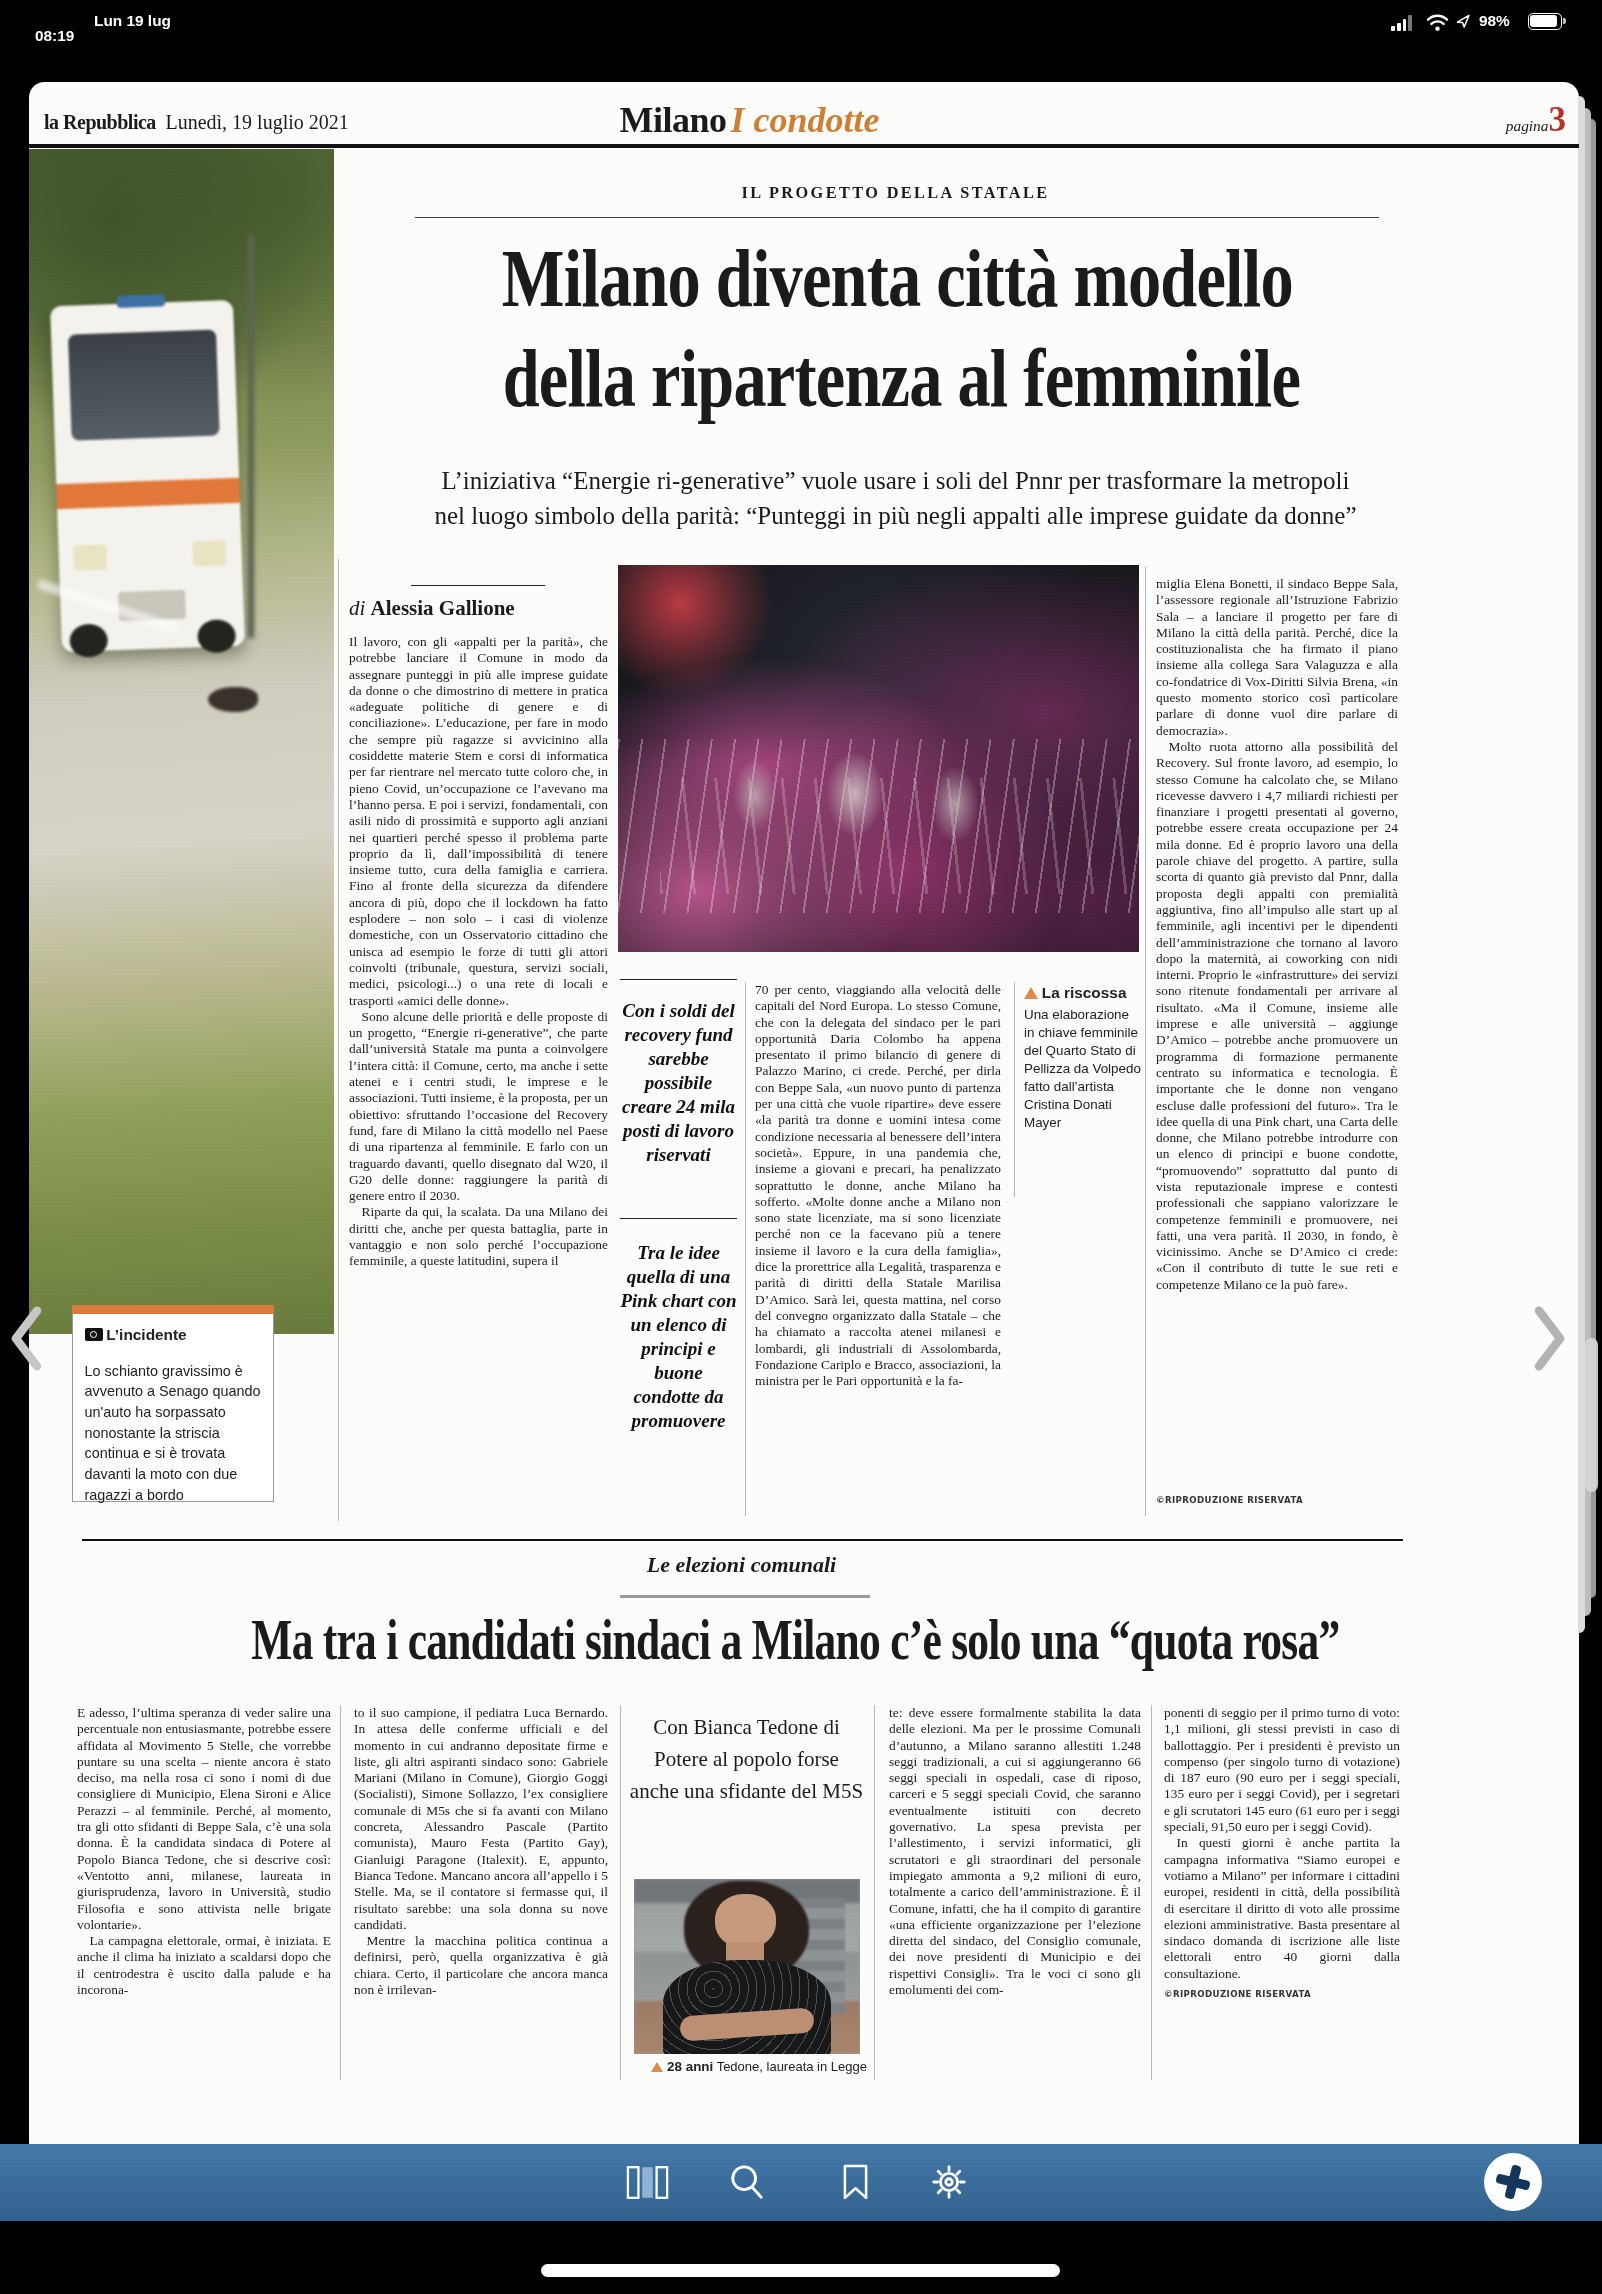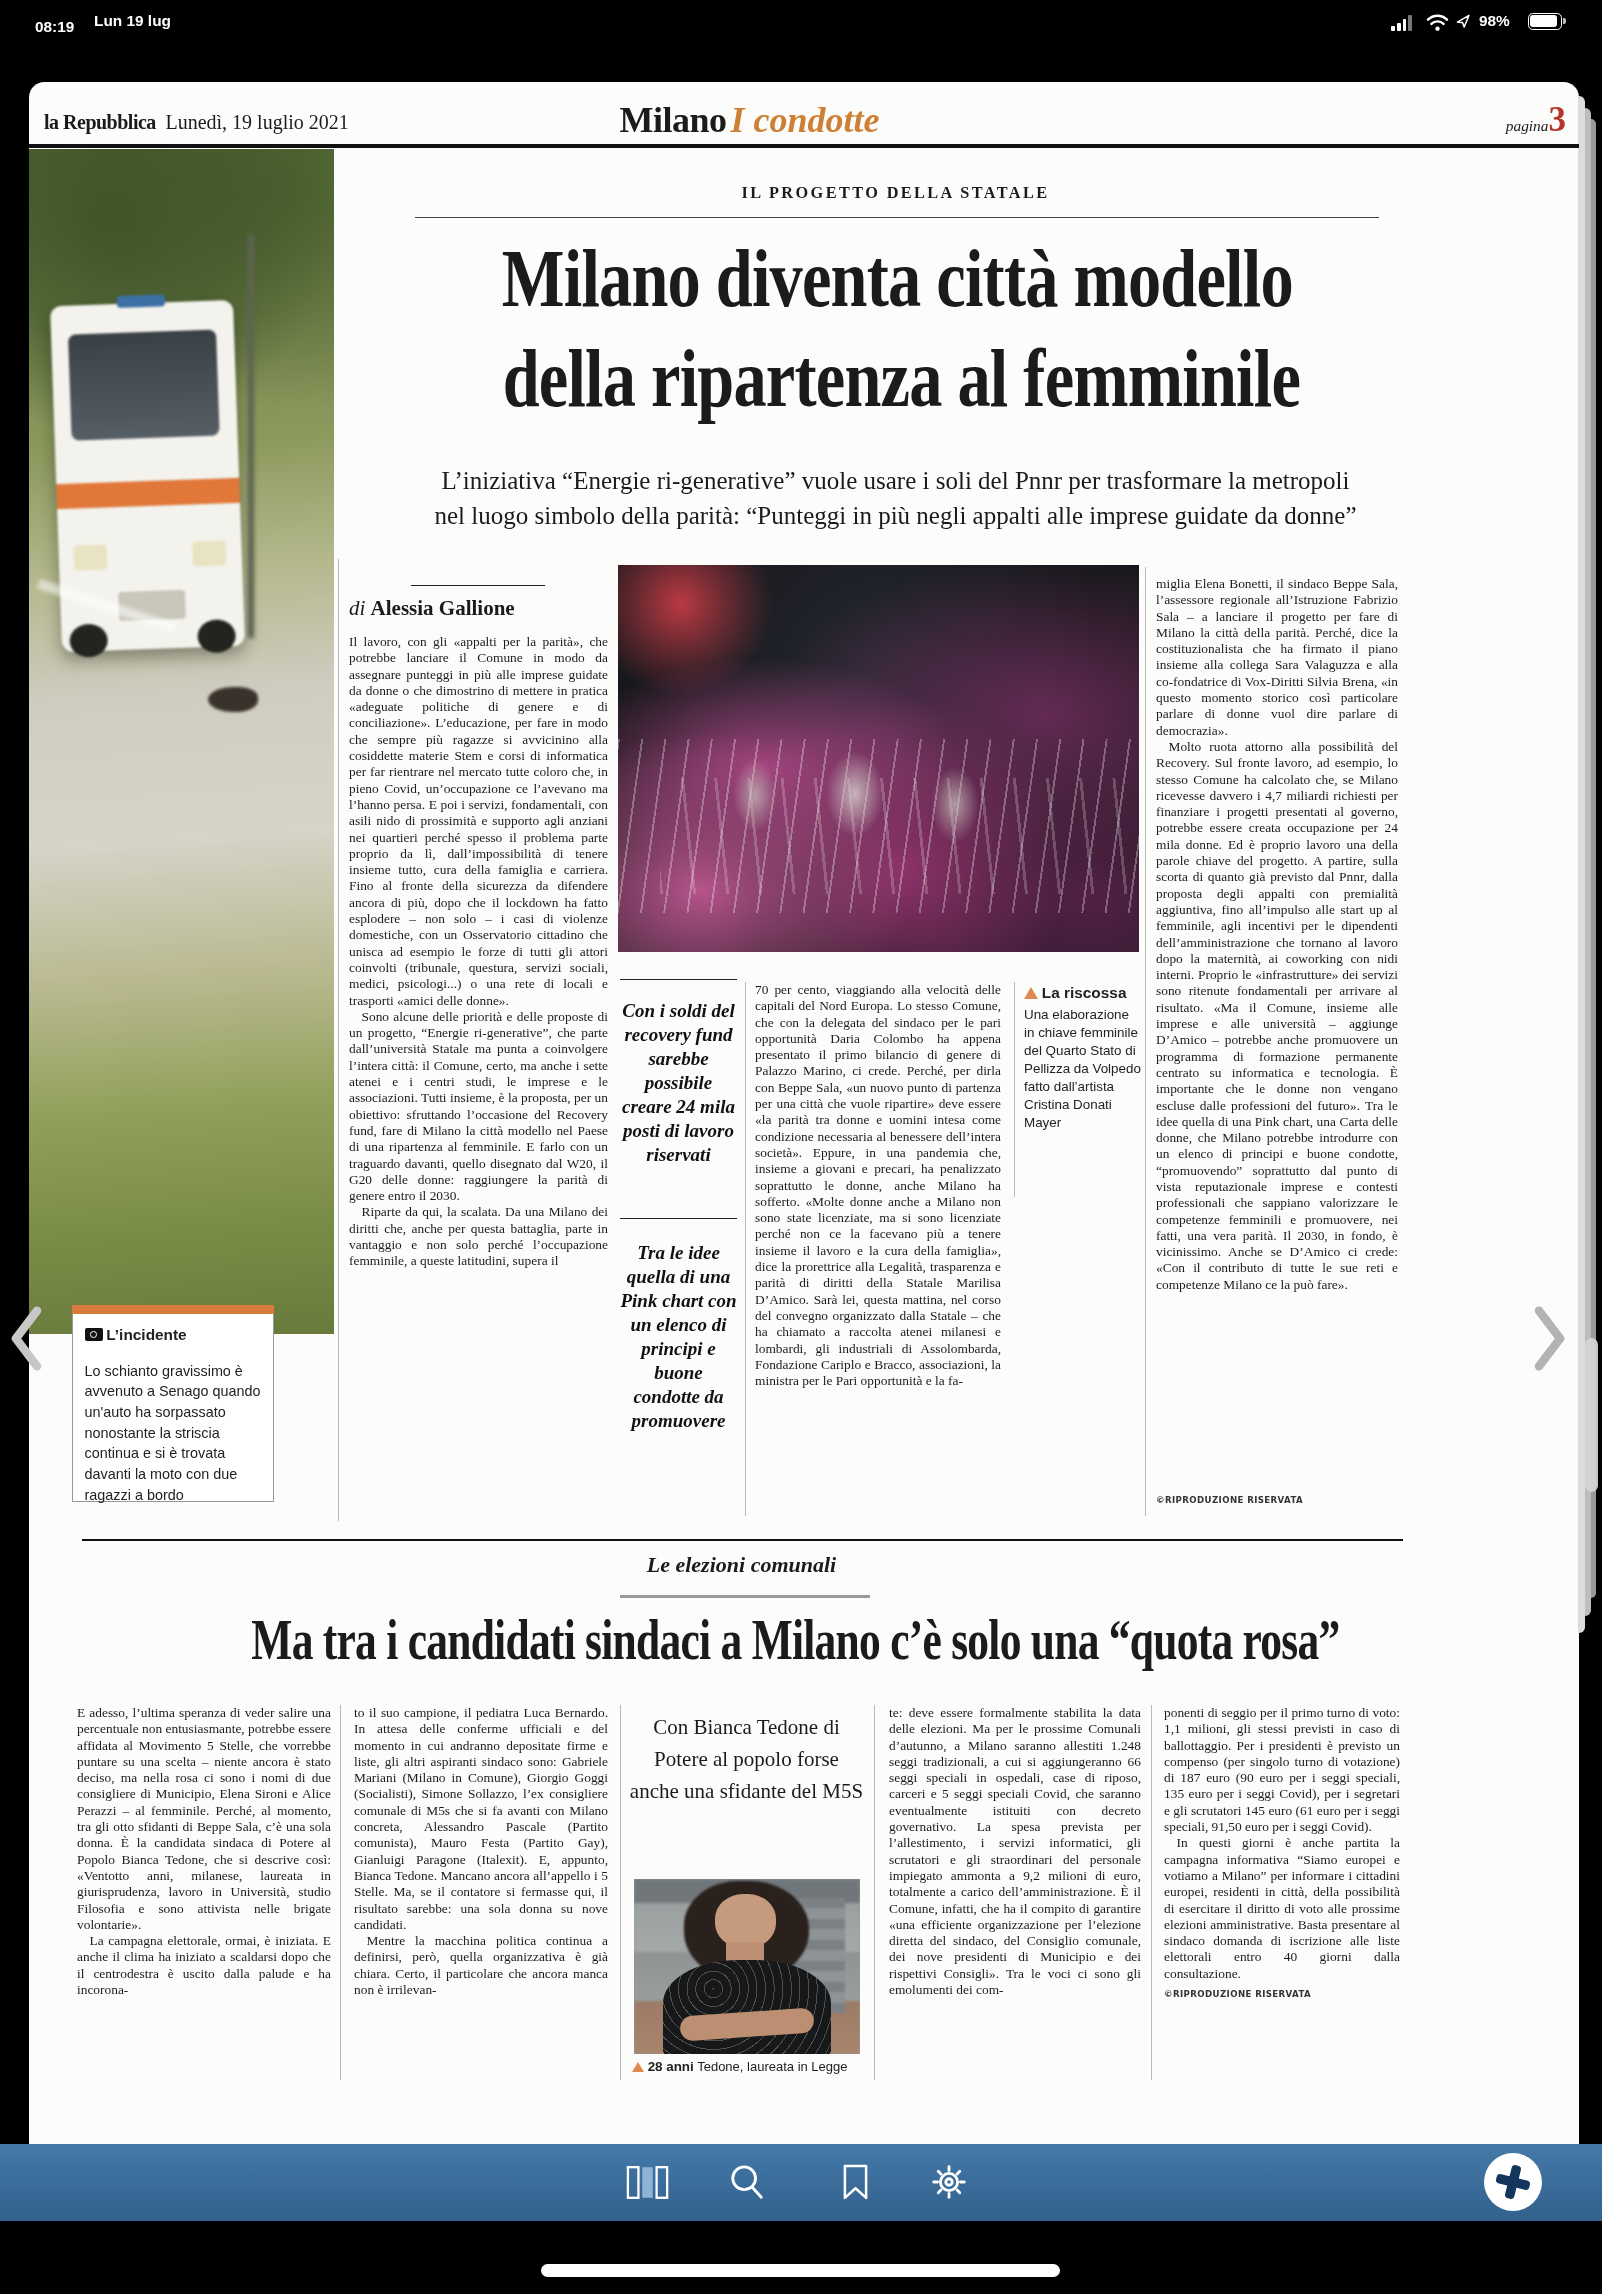--- a/index.html
+++ b/index.html
@@ -69,21 +69,21 @@
   .homebar{position:absolute;left:541px;top:2264px;width:519px;height:13.4px;border-radius:6.7px;background:#fff;}
   .chev{position:absolute;z-index:8;}
   .pill{position:absolute;left:1585px;top:1338px;width:12.5px;height:154px;border-radius:6.7px;background:#d6d6d6;opacity:.92;}
 </style>
 </head>
 <body>
 
 <div class="screen">
 
   <div class="sbar">
-    <span class="abs" style="left:35px;top:18px;">08:19</span>
+    <span class="abs" style="left:35px;top:27px;">08:19</span>
     <span class="abs" style="left:94px;top:11.5px;">Lun 19 lug</span>
 
     <span class="abs" style="left:1391px;top:15.4px;width:25px;height:15.4px;">
       <span class="abs" style="left:0;bottom:0;width:3.8px;height:4.8px;background:#fff;border-radius:1px;"></span>
       <span class="abs" style="left:5.8px;bottom:0;width:3.8px;height:7.7px;background:#fff;border-radius:1px;"></span>
       <span class="abs" style="left:11.5px;bottom:0;width:3.8px;height:11.5px;background:#fff;border-radius:1px;"></span>
       <span class="abs" style="left:17.3px;bottom:0;width:3.8px;height:15.4px;background:#777;border-radius:1px;"></span>
     </span>
 
     <span class="abs" style="left:1426px;top:12.5px;">
@@ -233,21 +233,21 @@
   <div class="tedph">
     <div style="inset:0;background:linear-gradient(180deg,#70767a 0%,#70767a 14%,#9ba0a1 14%,#a4a8a9 42%,#8f9394 42%,#999d9e 70%,#9c7b66 70%,#a9846c 100%);filter:blur(1.4px);"></div>
     <div style="left:144px;top:19px;width:67px;height:115px;background:repeating-linear-gradient(0deg,#7b8184 0 9.6px,#8e9396 9.6px 21px);filter:blur(1px);"></div>
     <div style="left:50px;top:1.9px;width:125px;height:101px;background:#2a211d;border-radius:48% 52% 55% 55%;filter:blur(1px);"></div>
     <div style="left:81px;top:15.4px;width:61px;height:54px;background:#c69a7d;border-radius:46%;"></div>
     <div style="left:92px;top:63px;width:38px;height:25px;background:#bd9073;"></div>
     <div style="left:29px;top:81px;width:168px;height:96px;background:#17181a;border-radius:45% 45% 5.8px 5.8px;"></div>
     <div style="left:29px;top:81px;width:168px;height:96px;opacity:.3;background:repeating-radial-gradient(circle at 30% 30%,rgba(255,255,255,.8) 0 1px,transparent 1px 8.6px);border-radius:45% 45% 5.8px 5.8px;"></div>
     <div style="left:46px;top:133px;width:134px;height:25px;background:#bd8f72;border-radius:13.4px;transform:rotate(-4deg);"></div>
   </div>
-  <div class="abs cap" style="left:632px;top:2058px;width:235px;white-space:nowrap;font-size:13px;">
+  <div class="abs cap" style="left:632px;top:2058px;width:235px;white-space:nowrap;font-size:13px;text-align:right;">
     <span class="tri" style="border-left-width:6.7px;border-right-width:6.7px;border-bottom-width:10.6px;"></span>
     <span class="t" style="font-size:13.4px;">28 anni</span>
     <span>Tedone, laureata in Legge</span>
   </div>
 
   <div class="vrule" style="left:874px;top:1705px;height:375px;"></div>
   <div class="abs col" style="left:889px;top:1705px;width:252px;height:377px;">
     <p>te: deve essere formalmente stabilita la data delle elezioni. Ma per le prossime Comunali d’autunno, a Milano saranno allestiti 1.248 seggi tradizionali, a cui si aggiungeranno 66 seggi speciali in ospedali, case di riposo, carceri e 5 seggi speciali Covid, che saranno eventualmente istituiti con decreto governativo. La spesa prevista per l’allestimento, i servizi informatici, gli scrutatori e gli straordinari del personale impiegato ammonta a 9,2 milioni di euro, totalmente a carico dell’amministrazione. È il Comune, infatti, che ha il compito di garantire «una efficiente organizzazione per l’elezione diretta del sindaco, del Consiglio comunale, dei nove presidenti di Municipio e dei rispettivi Consigli». Tra le voci ci sono gli emolumenti dei com-</p>
   </div>
   <div class="vrule" style="left:1151px;top:1705px;height:375px;"></div>

